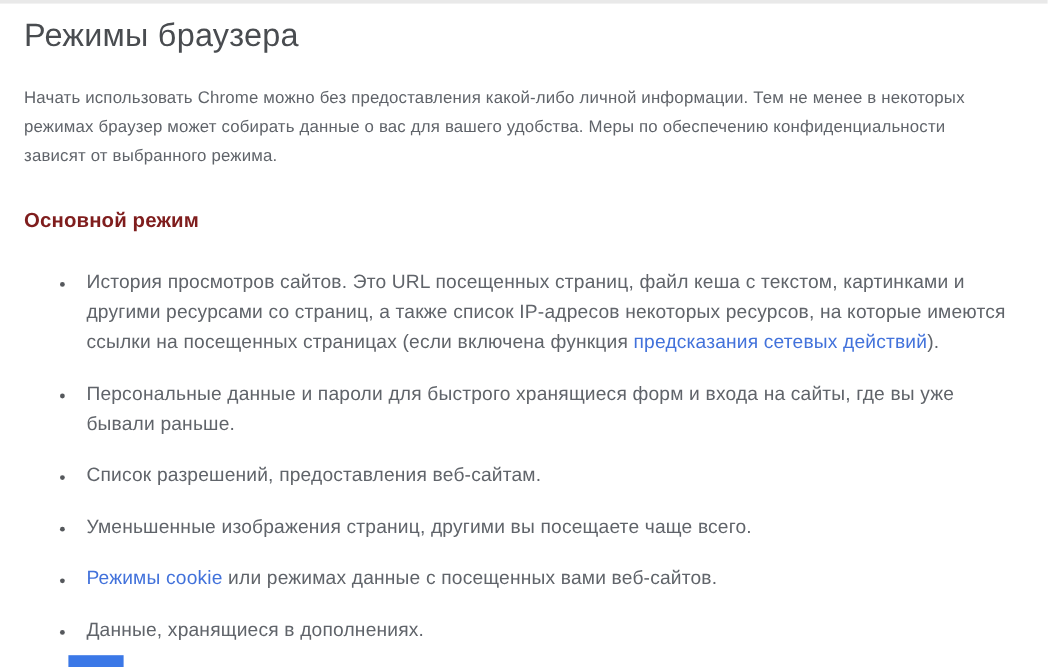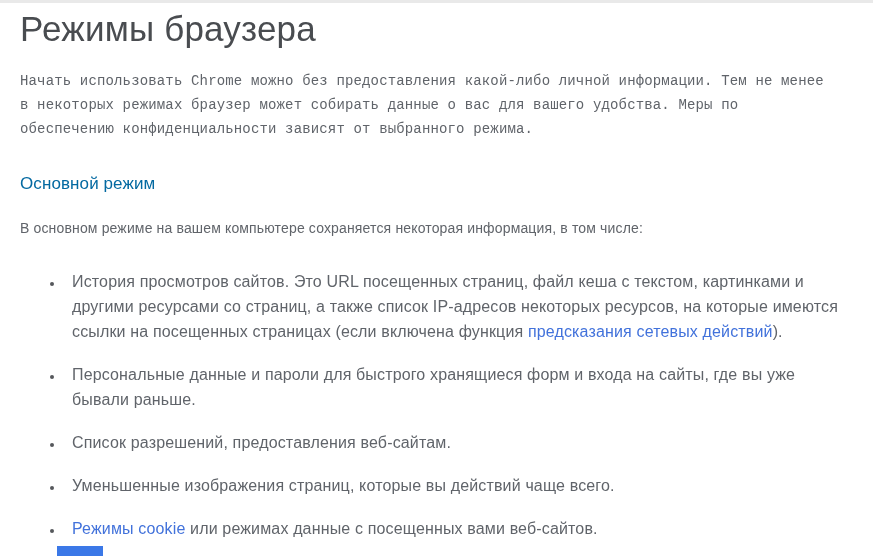--- a/index.html
+++ b/index.html
@@ -9,41 +9,40 @@
     font-family:"Liberation Sans","DejaVu Sans",sans-serif;
     overflow:hidden;
     position:relative;
     border-top:3px solid #e9e9e9;
     box-sizing:border-box;
   }
   .page{
     padding:9px 20px 0 20px;
   }
   .page-title{
-    font-size:35px;
+    font-size:27px;
     font-weight:400;
     color:#494c50;
     letter-spacing:.2px;
     margin:0;
     line-height:34px;
   }
   .intro{
     margin:23px 0 0 0;
     max-width:818px;
     font-size:14px;
     line-height:24px;
     color:#60646a;
     letter-spacing:.15px;
-    font-family:Liberation Mono, monospace;
   }
   .section-heading{
     margin:33px 0 0 0;
     font-size:17px;
-    font-weight:400;
-    color:#0369a1;
+    font-weight:700;
+    color:#7f1d1d;
     letter-spacing:.1px;
   }
   .section-lead{
     margin:22px 0 0 0;
     max-width:818px;
     font-size:14px;
     line-height:24px;
     color:#60646a;
     letter-spacing:.15px;
   }
@@ -81,25 +80,24 @@
 </head>
 <body>
 
 <div class="page">
   <h1 class="page-title">Режимы браузера</h1>
 
   <p class="intro">Начать использовать Chrome можно без предоставления какой-либо личной информации. Тем не менее в некоторых режимах браузер может собирать данные о вас для вашего удобства. Меры по обеспечению конфиденциальности зависят от выбранного режима.</p>
 
   <h2 class="section-heading">Основной режим</h2>
 
-  <p class="section-lead">В основном режиме на вашем компьютере сохраняется некоторая информация, в том числе:</p>
 
   <ul class="bullet-list">
       <li><span>История просмотров сайтов. Это URL посещенных страниц, файл кеша с текстом, картинками и другими ресурсами со страниц, а также список IP-адресов некоторых ресурсов, на которые имеются ссылки на посещенных страницах (если включена функция </span><a class="link" href="#">предсказания сетевых действий</a><span>).</span></li>
       <li><span>Персональные данные и пароли для быстрого хранящиеся форм и входа на сайты, где вы уже бывали раньше.</span></li>
       <li><span>Список разрешений, предоставления веб-сайтам.</span></li>
-      <li><span>Уменьшенные изображения страниц, которые вы действий чаще всего.</span></li>
+      <li><span>Уменьшенные изображения страниц, другими вы посещаете чаще всего.</span></li>
       <li><a class="link" href="#">Режимы cookie</a><span> или режимах данные с посещенных вами веб-сайтов.</span></li>
       <li><span>Данные, хранящиеся в дополнениях.</span></li>
     </ul>
 </div>
 
 <div class="accent-sliver"></div>
 
 </body></html>

